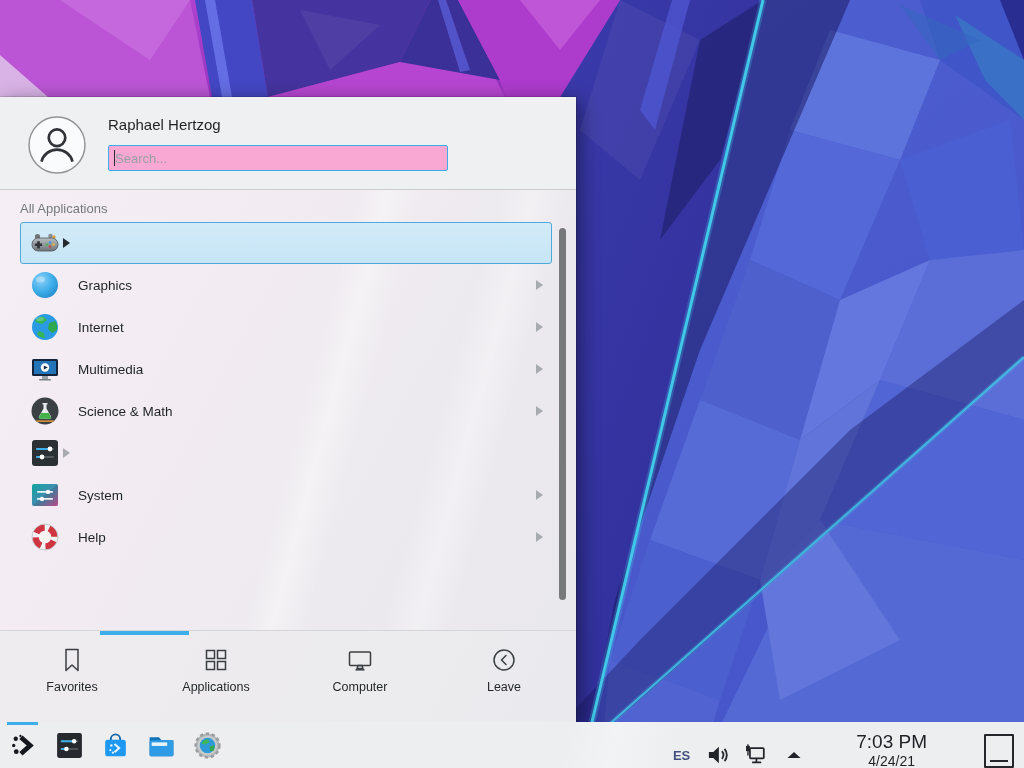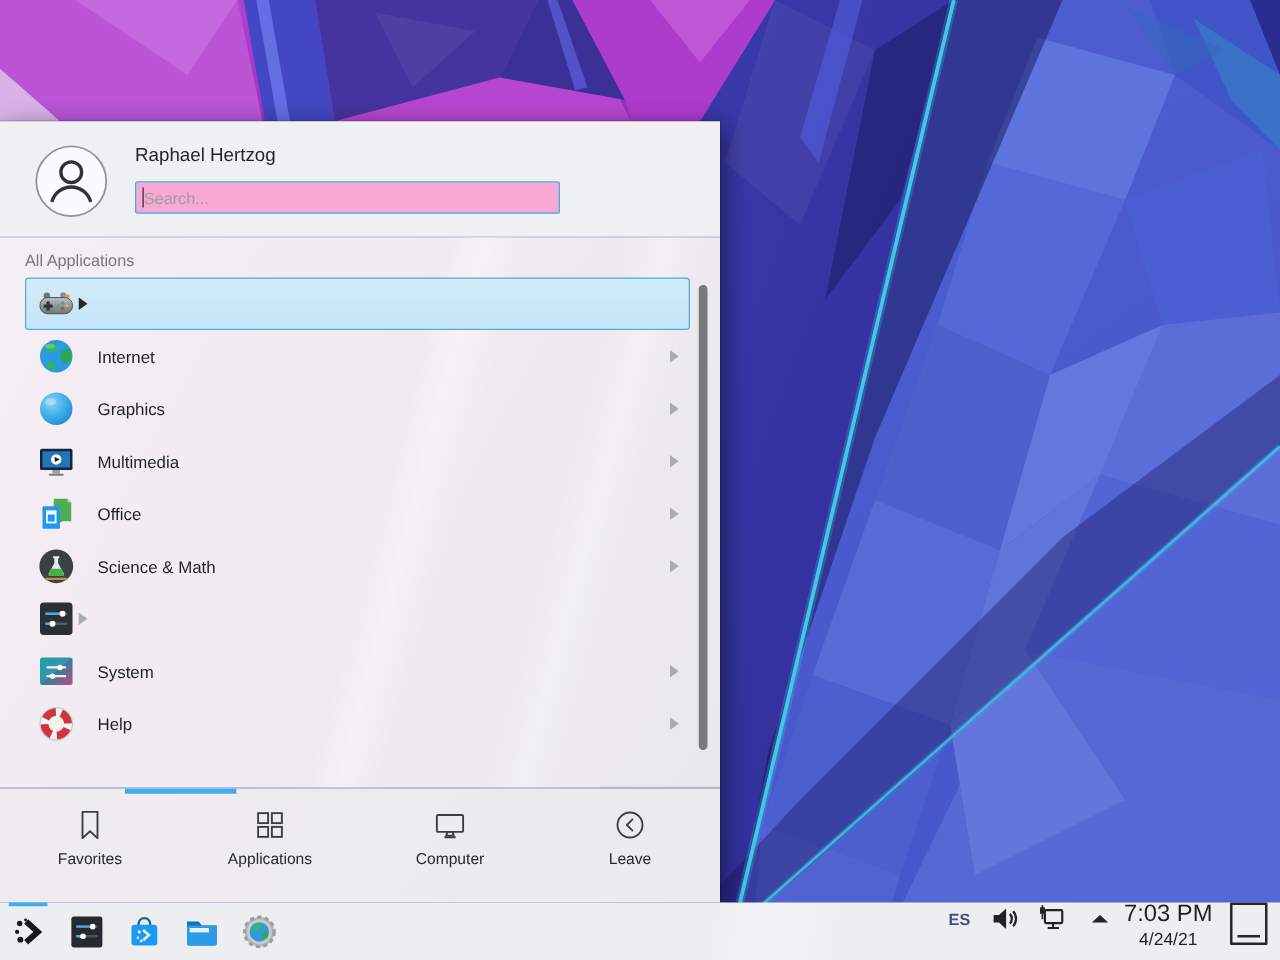--- a/index.html
+++ b/index.html
@@ -66,21 +66,21 @@
     background:var(--accent,#3daee9);
   }
   .ktab{flex:1 1 0;display:flex;flex-direction:column;align-items:center;padding-top:15px;}
   .ktab .tab-icon{width:28px;height:28px;}
   .ktab .tab-icon svg{width:28px;height:28px;display:block;}
   .ktab .tab-label{margin-top:6px;font-size:12.5px;color:#26292c;}
   
   #taskbar{
     position:absolute;left:0;top:722px;width:1024px;height:46px;
     background:linear-gradient(100deg, var(--taskbar_bg,#edeef0) 55%, #f2f3f4 60%, var(--taskbar_bg,#edeef0) 66%);
-    display:flex;align-items:flex-start;box-sizing:border-box;padding:0 10px 0 6px;
+    display:flex;align-items:flex-end;box-sizing:border-box;padding:0 10px 0 6px;gap:43px;
   }
   .task-launcher{position:relative;width:34px;height:46px;display:flex;align-items:center;justify-content:center;margin-right:12px;}
   .task-launcher svg{width:31px;height:31px;display:block;}
   .task-launcher .active-line{position:absolute;top:0;left:1px;width:31px;height:3px;background:var(--accent,#3daee9);}
   .tb-spacer{flex:1 1 auto;}
   .tray{display:flex;align-items:center;}
   .kbd-layout{font-size:13px;font-weight:bold;color:var(--keyboard_badge,#44517e);margin-right:15px;}
   .tray-icon{width:26px;height:26px;margin-right:12px;}
   .tray-icon svg{width:26px;height:26px;display:block;}
   .tray-icon.small{width:16px;}
@@ -200,37 +200,20 @@
           </span>
           <span class="arrow">
             <svg width="10" height="12" viewBox="0 0 10 12">
               <path d="M2 1 L9 6 L2 11 z" fill="currentColor"></path>
             </svg>
           </span>
         </div>
         <div class="cat-row">
           <span class="cat-icon">
             <svg viewBox="0 0 32 32">
-              <circle cx="16" cy="16" r="13" fill="#2a9ae2"></circle>
-              <path d="M6 10 q4 -5 9 -4 l3 3 -5 4 -4 -1 z" fill="#35b558"></path>
-              <path d="M20 12 l6 -2 q3 4 2 9 l-5 3 -4 -4 z" fill="#2ea84f"></path>
-              <path d="M10 20 l5 2 1 5 q-5 0 -8 -4 z" fill="#35b558"></path>
-              <ellipse cx="11" cy="8" rx="4" ry="2" fill="rgba(255,255,255,0.22)"></ellipse>
-            </svg>
-          </span>
-          <span class="cat-label">Internet</span>
-          <span class="arrow">
-            <svg width="10" height="12" viewBox="0 0 10 12">
-              <path d="M2 1 L9 6 L2 11 z" fill="currentColor"></path>
-            </svg>
-          </span>
-        </div>
-        <div class="cat-row">
-          <span class="cat-icon">
-            <svg viewBox="0 0 32 32">
               <defs>
                 <radialGradient id="gsph" cx="0.35" cy="0.3" r="0.9">
                   <stop offset="0" stop-color="#8fd0f7"></stop>
                   <stop offset="0.5" stop-color="#3daee9"></stop>
                   <stop offset="1" stop-color="#1d7fc4"></stop>
                 </radialGradient>
               </defs>
               <circle cx="16" cy="16" r="13" fill="url(#gsph)"></circle>
               <ellipse cx="11.5" cy="10.5" rx="4.5" ry="3" fill="rgba(255,255,255,0.3)"></ellipse>
             </svg>
@@ -238,47 +221,46 @@
           <span class="cat-label">Graphics</span>
           <span class="arrow">
             <svg width="10" height="12" viewBox="0 0 10 12">
               <path d="M2 1 L9 6 L2 11 z" fill="currentColor"></path>
             </svg>
           </span>
         </div>
         <div class="cat-row">
           <span class="cat-icon">
             <svg viewBox="0 0 32 32">
+              <circle cx="16" cy="16" r="13" fill="#2a9ae2"></circle>
+              <path d="M6 10 q4 -5 9 -4 l3 3 -5 4 -4 -1 z" fill="#35b558"></path>
+              <path d="M20 12 l6 -2 q3 4 2 9 l-5 3 -4 -4 z" fill="#2ea84f"></path>
+              <path d="M10 20 l5 2 1 5 q-5 0 -8 -4 z" fill="#35b558"></path>
+              <ellipse cx="11" cy="8" rx="4" ry="2" fill="rgba(255,255,255,0.22)"></ellipse>
+            </svg>
+          </span>
+          <span class="cat-label">Internet</span>
+          <span class="arrow">
+            <svg width="10" height="12" viewBox="0 0 10 12">
+              <path d="M2 1 L9 6 L2 11 z" fill="currentColor"></path>
+            </svg>
+          </span>
+        </div>
+        <div class="cat-row">
+          <span class="cat-icon">
+            <svg viewBox="0 0 32 32">
               <rect x="3" y="6" width="26" height="17" rx="1.5" fill="#14243c"></rect>
               <rect x="5" y="8" width="22" height="13" fill="#2474b8"></rect>
               <circle cx="16" cy="14.5" r="4.2" fill="#fff"></circle>
               <path d="M14.8 12.4 l4 2.1 -4 2.1 z" fill="#14243c"></path>
               <rect x="13" y="23" width="6" height="3" fill="#9aa0a6"></rect>
               <rect x="10" y="26" width="12" height="1.6" rx="0.8" fill="#7b8187"></rect>
             </svg>
           </span>
           <span class="cat-label">Multimedia</span>
-          <span class="arrow">
-            <svg width="10" height="12" viewBox="0 0 10 12">
-              <path d="M2 1 L9 6 L2 11 z" fill="currentColor"></path>
-            </svg>
-          </span>
-        </div>
-        <div class="cat-row">
-          <span class="cat-icon">
-            <svg viewBox="0 0 32 32">
-              <path d="M14 4 h11 l3 3 v15 h-14 z" fill="#4cae4f"></path>
-              <path d="M25 4 l3 3 h-3 z" fill="#a5d6a7"></path>
-              <path d="M14 22 h7 l-7 4 z" fill="#2e7d32"></path>
-              <rect x="5" y="10" width="14" height="18" rx="1" fill="#2196f3"></rect>
-              <rect x="8.5" y="14" width="7" height="9" fill="none" stroke="#fff" stroke-width="1.4"></rect>
-              <path d="M8.5 14 h7 v2.6 h-7 z" fill="#fff"></path>
-            </svg>
-          </span>
-          <span class="cat-label">Office</span>
           <span class="arrow">
             <svg width="10" height="12" viewBox="0 0 10 12">
               <path d="M2 1 L9 6 L2 11 z" fill="currentColor"></path>
             </svg>
           </span>
         </div>
         <div class="cat-row">
           <span class="cat-icon">
             <svg viewBox="0 0 32 32">
               <circle cx="16" cy="16" r="13.5" fill="#3b4045"></circle>

